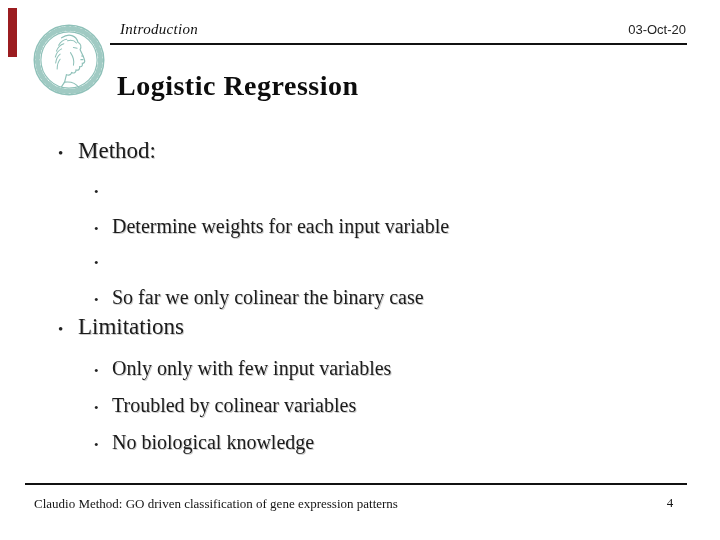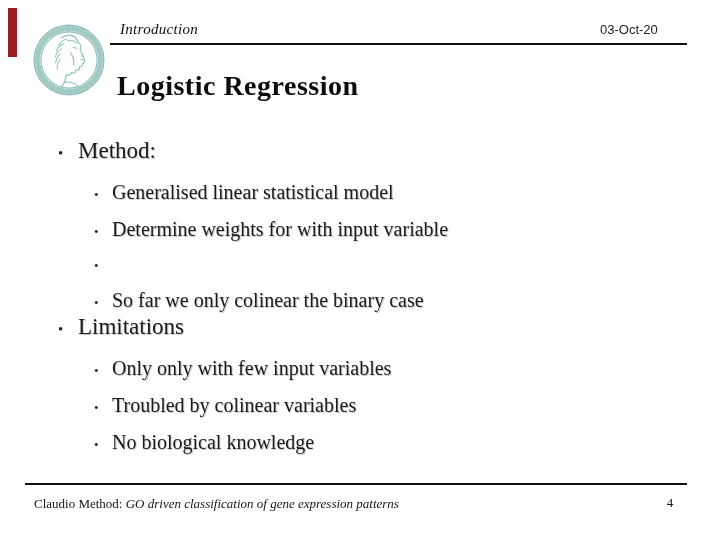--- a/index.html
+++ b/index.html
@@ -9,21 +9,21 @@
     overflow:hidden;
   }
   .red-bar{position:absolute;left:8px;top:8px;width:9px;height:49px;background:#9b1c20;}
   .logo{position:absolute;left:32px;top:21px;width:74px;height:78px;}
   .hdr-section{
     position:absolute;left:120px;top:21px;font-style:italic;font-size:15px;
     letter-spacing:0.3px;color:#111;
   }
   .hdr-rule{position:absolute;left:110px;top:43px;width:577px;height:2px;background:#111;}
   .hdr-date{
-    position:absolute;left:600px;top:22px;width:86px;
+    position:absolute;left:600px;top:22px;width:86px;text-align:right;
     font-family:"Liberation Sans","DejaVu Sans",sans-serif;font-size:13px;color:#222;
   }
   .title{
     position:absolute;left:117px;top:70px;font-size:28px;font-weight:bold;
     letter-spacing:0.5px;color:#0d0d0d;text-align:right;
   }
   .li{display:flex;align-items:baseline;}
   .li .txt{text-shadow:1px 1px 0 rgba(140,140,140,0.45);font-family:Liberation Serif, serif;}
   .l1{position:absolute;left:58px;font-size:23px;}
   .l1 .marker{width:20px;font-size:15px;color:#222;}
@@ -31,21 +31,21 @@
   .l1-limitations{top:314px;}
   .sublist{position:absolute;left:94px;}
   .sublist .li{line-height:34px;font-size:20px;}
   .sublist .marker{width:18px;font-size:13px;color:#222;}
   .subs-method{top:175px;}
   .subs-limitations{top:351px;}
   .ftr-rule{position:absolute;left:25px;top:483px;width:662px;height:2px;background:#111;}
   .footer{
     position:absolute;left:34px;top:496px;font-size:13px;color:#151515;white-space:nowrap;
   }
-  .footer .deck-title{font-style:italic;}
+  .footer .deck-title{}
   .page-num{position:absolute;left:660px;top:495px;width:20px;text-align:center;font-size:13px;color:#151515;}
 </style>
 </head>
 <body>
 
 <div class="slide">
 
   <div class="red-bar"></div>
 
   <svg class="logo" viewBox="0 0 100 100">
@@ -70,25 +70,24 @@
   <div class="title">Logistic Regression</div>
 
   <div class="li l1 l1-method">
     <span class="marker">•</span>
     <span class="txt">Method:</span>
   </div>
 
   <div class="sublist subs-method">
     <div class="li">
       <span class="marker">•</span>
-      <span class="txt">Generalised linear statistical model</span>
     </div>
     <div class="li">
       <span class="marker">•</span>
-      <span class="txt">Determine weights for with input variable</span>
+      <span class="txt">Determine weights for each input variable</span>
     </div>
     <div class="li">
       <span class="marker">•</span>
     </div>
     <div class="li">
       <span class="marker">•</span>
       <span class="txt">So far we only colinear the binary case</span>
     </div>
   </div>
 

